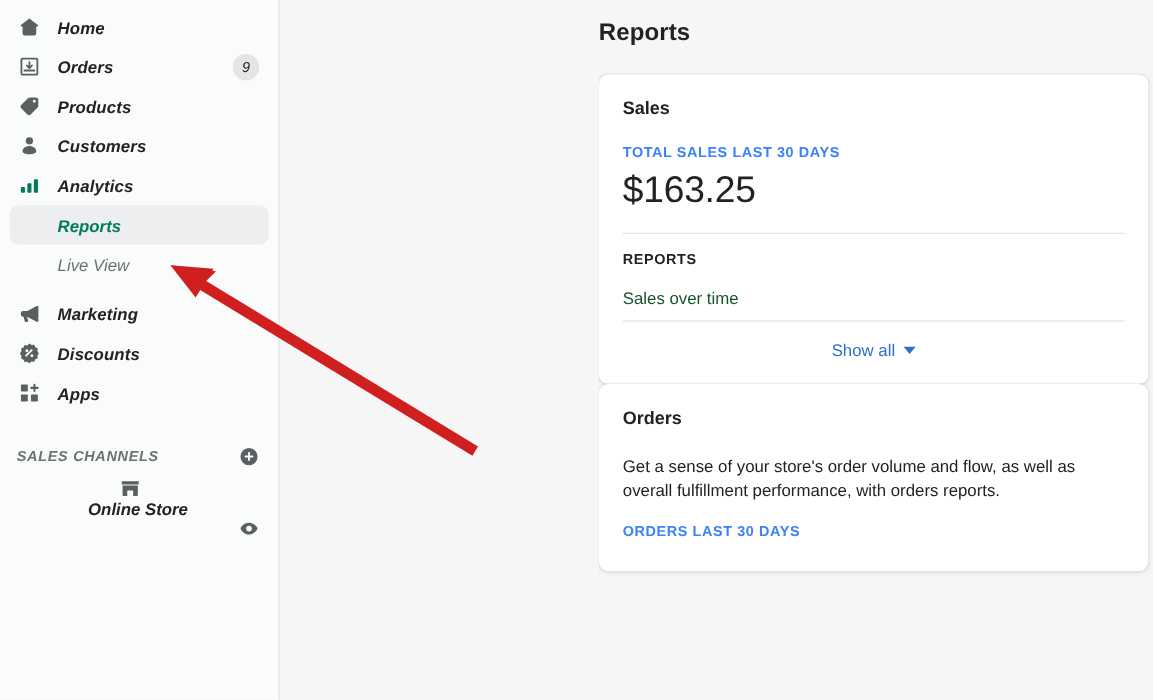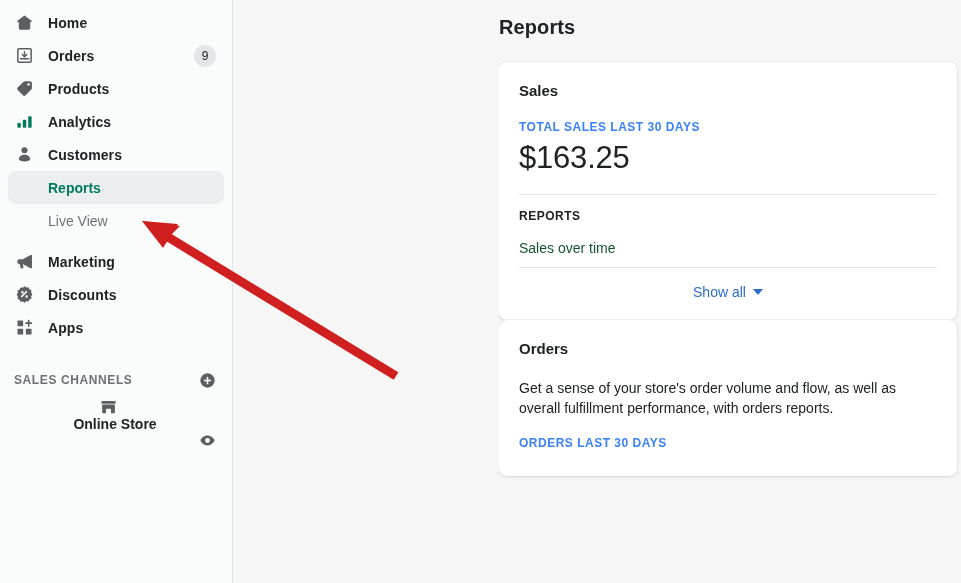--- a/index.html
+++ b/index.html
@@ -13,20 +13,21 @@
   .app { position: relative; width: 961px; height: 583px; display: flex; }
 
   
   .sidebar {
     width: 233px; height: 583px;
     background: #fafbfb;
     border-right: 1px solid #e1e3e5;
     padding-top: 6px;
     flex: 0 0 233px;
     position: relative;
+    font-style: italic;
   }
   .nav-item {
     display: flex; align-items: center;
     height: 33px;
     margin: 0 8px;
     padding: 0 8px 0 6px;
     border-radius: 8px;
     cursor: pointer;
     position: relative;
   }
@@ -213,36 +214,36 @@
         <svg width="19" height="19" viewBox="0 0 20 20">
             <path fill="#5c5f62" d="M10.4 2.3h5.4c1.1 0 2 .9 2 2v5.4c0 .5-.2 1-.6 1.4l-6.1 6.1a2 2 0 0 1-2.8 0l-5.5-5.5a2 2 0 0 1 0-2.8L9 2.9c.4-.4.9-.6 1.4-.6zm3.9 2.1a1.3 1.3 0 1 0 0 2.6 1.3 1.3 0 0 0 0-2.6z"></path>
           </svg>
       </span>
       <span class="lbl">Products</span>
     </div>
 
     <div class="nav-item">
       <span class="ico">
         <svg width="19" height="19" viewBox="0 0 20 20">
+            <circle cx="10" cy="5.6" r="3.2" fill="#5c5f62"></circle>
+            <path fill="#5c5f62" d="M10 10.2c-3.3 0-6 2-6 4.6 0 1.6 2.7 2.6 6 2.6s6-1 6-2.6c0-2.6-2.7-4.6-6-4.6z"></path>
+          </svg>
+      </span>
+      <span class="lbl">Customers</span>
+    </div>
+
+    <div class="nav-item">
+      <span class="ico">
+        <svg width="19" height="19" viewBox="0 0 20 20">
           <rect x="2.5" y="11.5" width="3.6" height="5" rx="0.7" fill="#007b5c"></rect>
           <rect x="8.2" y="8.2" width="3.6" height="8.3" rx="0.7" fill="#007b5c"></rect>
           <rect x="13.9" y="4.6" width="3.6" height="11.9" rx="0.7" fill="#007b5c"></rect>
         </svg>
       </span>
       <span class="lbl">Analytics</span>
-    </div>
-
-    <div class="nav-item">
-      <span class="ico">
-        <svg width="19" height="19" viewBox="0 0 20 20">
-            <circle cx="10" cy="5.6" r="3.2" fill="#5c5f62"></circle>
-            <path fill="#5c5f62" d="M10 10.2c-3.3 0-6 2-6 4.6 0 1.6 2.7 2.6 6 2.6s6-1 6-2.6c0-2.6-2.7-4.6-6-4.6z"></path>
-          </svg>
-      </span>
-      <span class="lbl">Customers</span>
     </div>
 
     <div class="sub-item active">
       <span class="lbl">Reports</span>
     </div>
     <div class="sub-item">
       <span class="lbl">Live View</span>
     </div>
 
     <div style="height:8px"></div>

